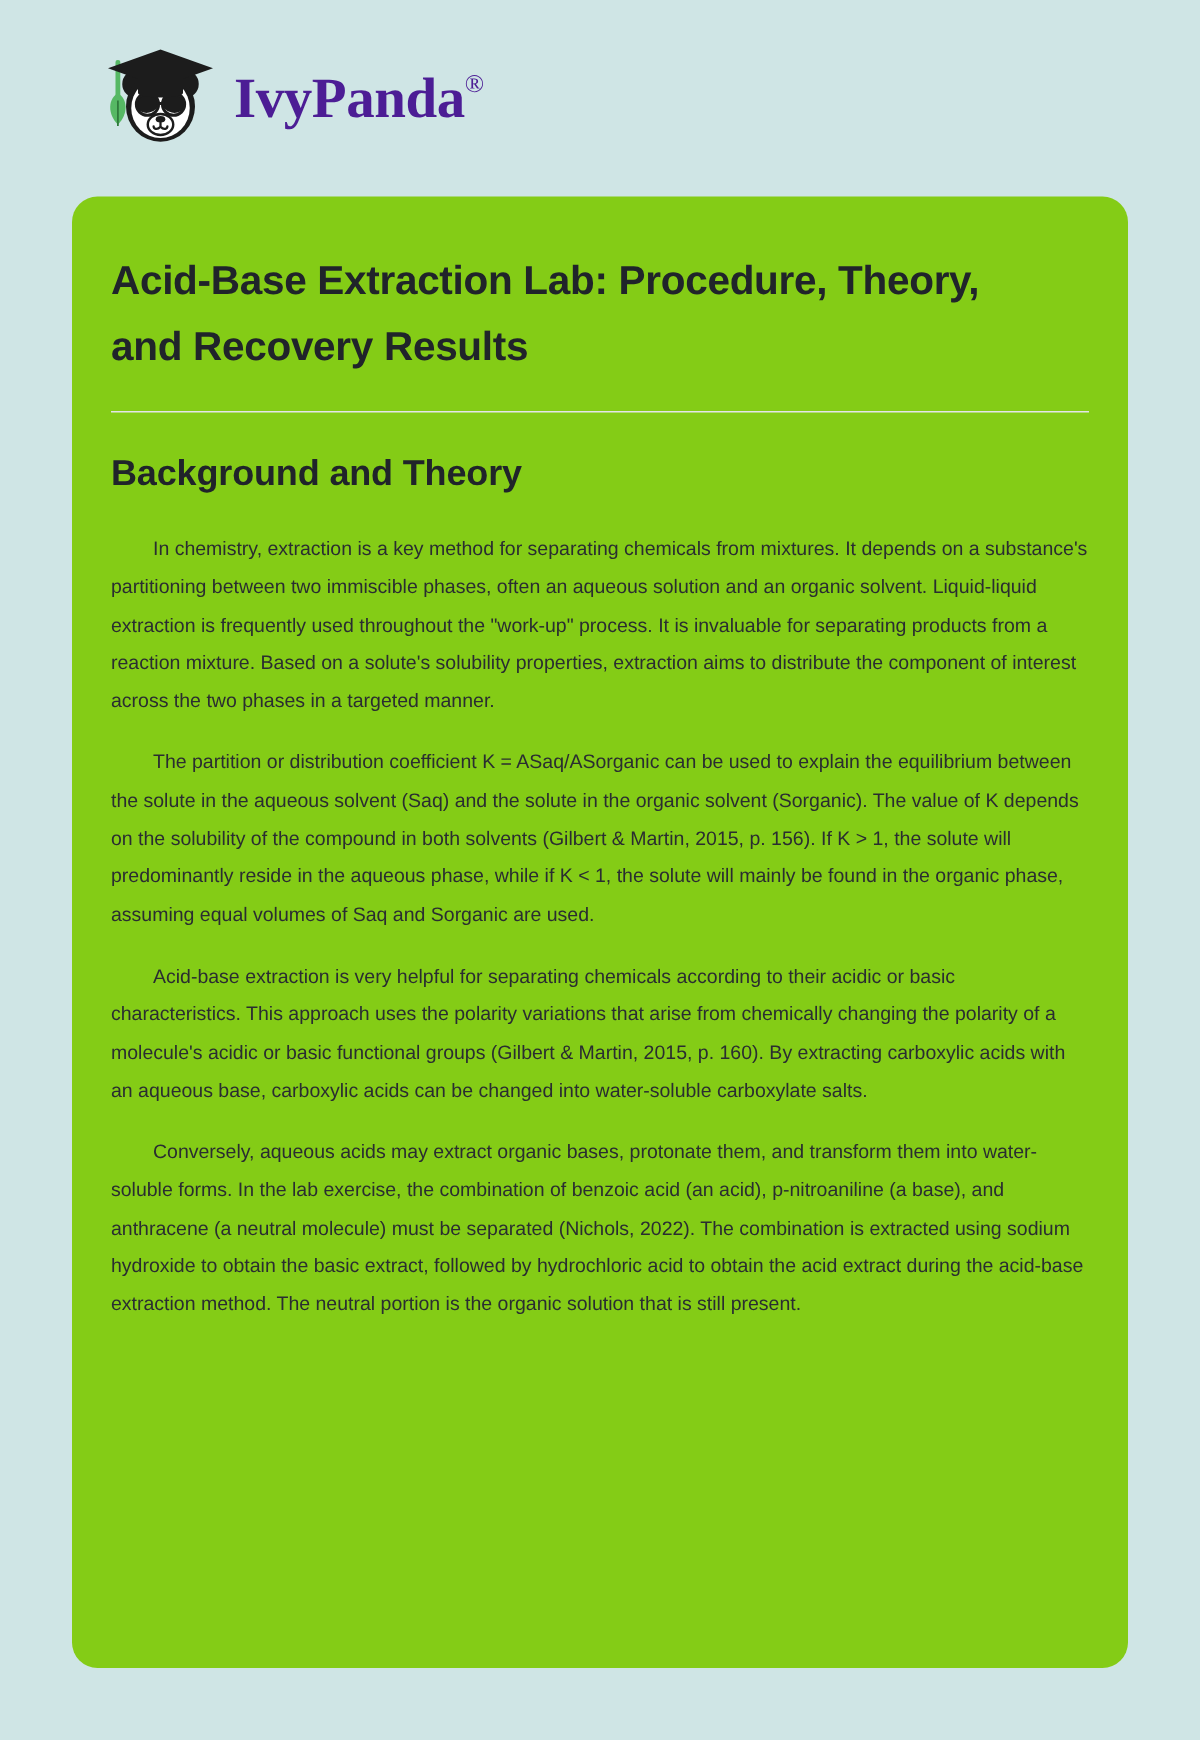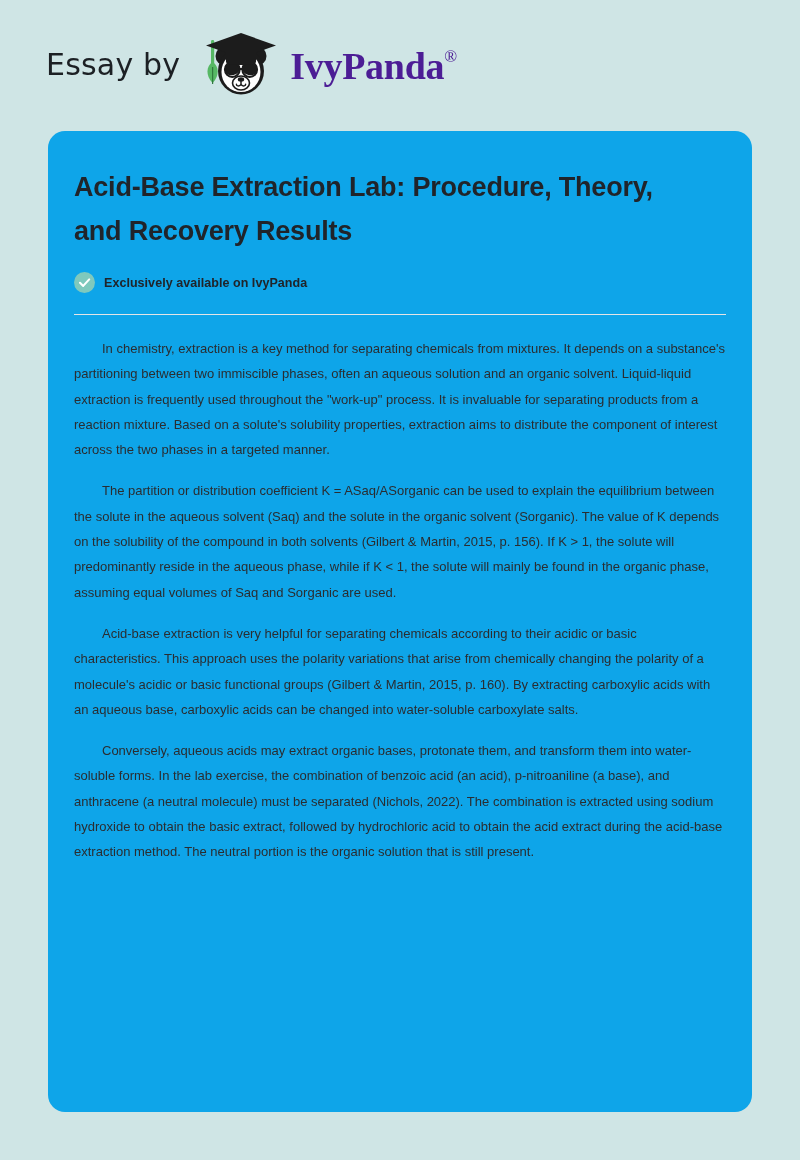--- a/index.html
+++ b/index.html
@@ -64,21 +64,21 @@
     font-weight: 400;
   }
 
   
   .paper-card {
     position: absolute;
     left: 48px;
     top: 131px;
     width: 704px;
     height: 981px;
-    background: #0ea5e9;
+    background: #84cc16;
     border-radius: 17px;
     padding: 0 26px;
   }
   .card-inner {
     padding: 0 0 0 0;
   }
 
   .doc-title {
     margin: 0;
     padding-top: 34px;
@@ -142,21 +142,20 @@
   }
   .body-text + .body-text {
     padding-top: 16px;
   }
 </style>
 </head>
 <body>
 
 <header class="brand-header">
   <div class="brand-lockup">
-    <span class="brand-essay-by">Essay by</span>
 
     <span class="brand-logo-mark">
       <svg viewBox="0 0 92 76" width="92" height="76" aria-hidden="true">
 
         <g fill="#56b864">
           <rect x="17" y="14" width="3.2" height="26" rx="1.4"></rect>
           <path d="M18.6 36 C12 40 11.5 50 18.6 57 C25.7 50 25.2 40 18.6 36 Z"></path>
           <path d="M18.6 41 L18.6 58" stroke="#2f7a3c" stroke-width="1.2" fill="none"></path>
         </g>
 
@@ -188,31 +187,24 @@
       <span>IvyPanda</span><span class="reg">®</span>
     </span>
   </div>
 </header>
 
 <main class="paper-card">
   <div class="card-inner">
 
     <h1 class="doc-title">Acid-Base Extraction Lab: Procedure, Theory, and Recovery Results</h1>
 
-    <div class="exclusive-badge">
-      <span class="check-circle">
-        <svg viewBox="0 0 21 21" width="21" height="21" aria-hidden="true">
-          <path d="M6 10.8 L9.2 13.9 L15.2 7.4" fill="none" stroke="#ffffff" stroke-width="2.1" stroke-linecap="round" stroke-linejoin="round"></path>
-        </svg>
-      </span>
-      <span class="exclusive-text">Exclusively available on IvyPanda</span>
-    </div>
 
     <hr class="divider">
 
+    <h2 class="section-heading">Background and Theory</h2>
 
     <p class="body-text">In chemistry, extraction is a key method for separating chemicals from mixtures. It depends on a substance's partitioning between two immiscible phases, often an aqueous solution and an organic solvent. Liquid-liquid extraction is frequently used throughout the "work-up" process. It is invaluable for separating products from a reaction mixture. Based on a solute's solubility properties, extraction aims to distribute the component of interest across the two phases in a targeted manner.</p>
     <p class="body-text">The partition or distribution coefficient K = ASaq/ASorganic can be used to explain the equilibrium between the solute in the aqueous solvent (Saq) and the solute in the organic solvent (Sorganic). The value of K depends on the solubility of the compound in both solvents (Gilbert &amp; Martin, 2015, p. 156). If K &gt; 1, the solute will predominantly reside in the aqueous phase, while if K &lt; 1, the solute will mainly be found in the organic phase, assuming equal volumes of Saq and Sorganic are used.</p>
     <p class="body-text">Acid-base extraction is very helpful for separating chemicals according to their acidic or basic characteristics. This approach uses the polarity variations that arise from chemically changing the polarity of a molecule's acidic or basic functional groups (Gilbert &amp; Martin, 2015, p. 160). By extracting carboxylic acids with an aqueous base, carboxylic acids can be changed into water-soluble carboxylate salts.</p>
     <p class="body-text">Conversely, aqueous acids may extract organic bases, protonate them, and transform them into water-soluble forms. In the lab exercise, the combination of benzoic acid (an acid), p-nitroaniline (a base), and anthracene (a neutral molecule) must be separated (Nichols, 2022). The combination is extracted using sodium hydroxide to obtain the basic extract, followed by hydrochloric acid to obtain the acid extract during the acid-base extraction method. The neutral portion is the organic solution that is still present.</p>
 
   </div>
 </main>
 
 </body></html>

